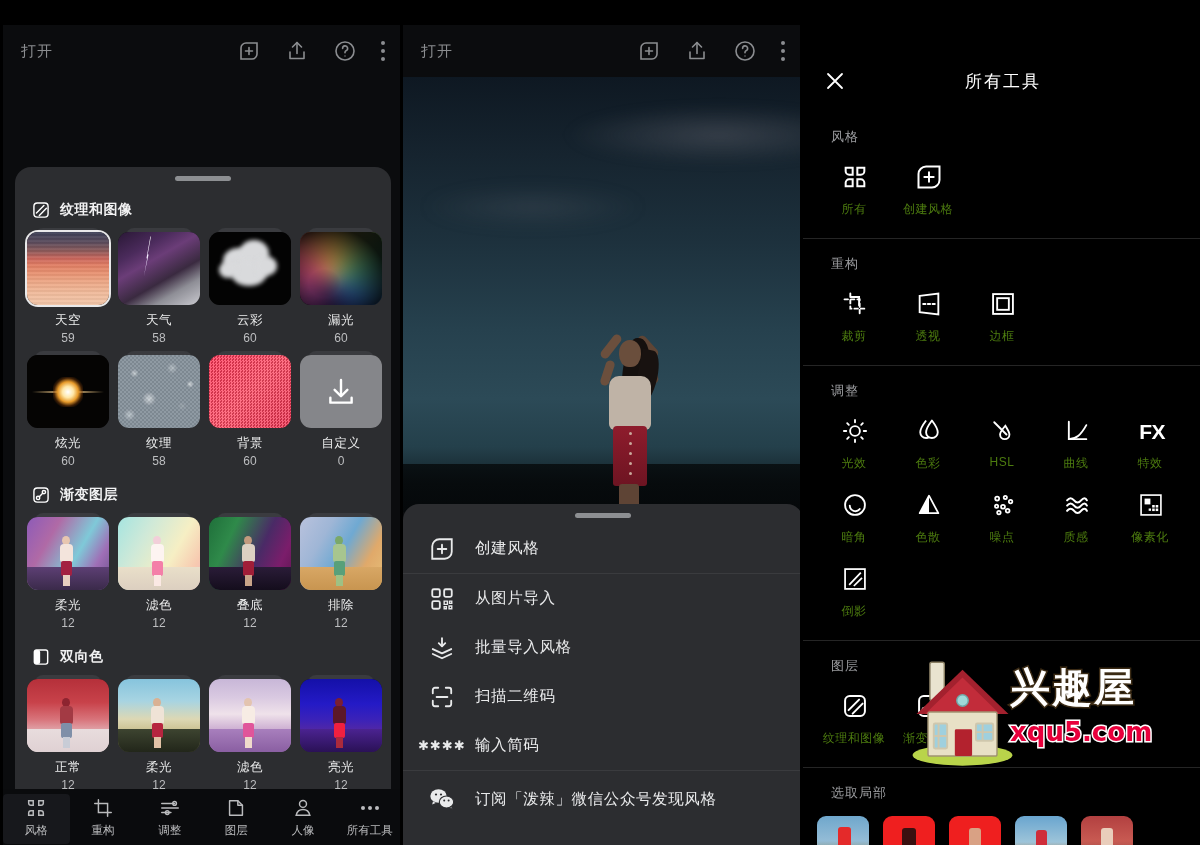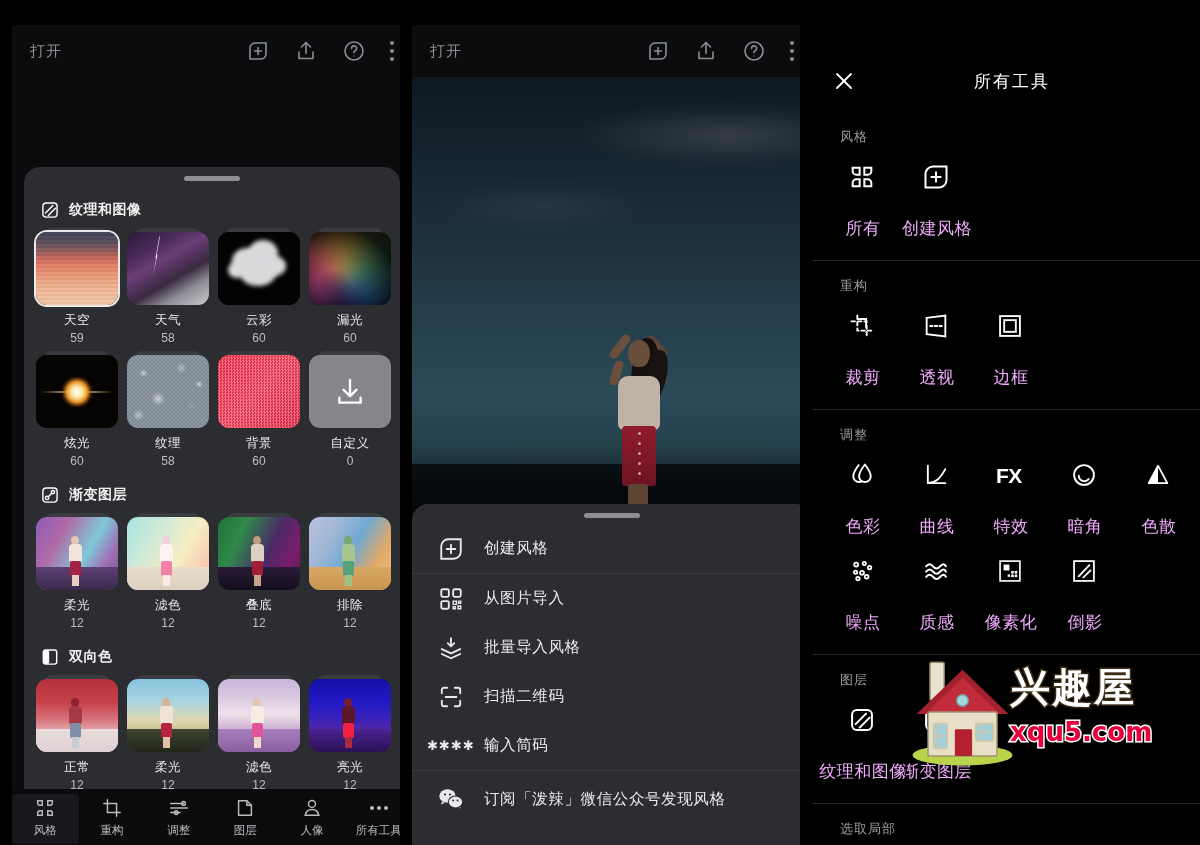--- a/index.html
+++ b/index.html
@@ -10,21 +10,21 @@
     overflow: hidden;
   }
   .root { position: relative; width: 1200px; height: 845px; background: #000; }
 
   
   .panel { position: absolute; top: 0; height: 845px; overflow: hidden; }
   #panel-left   { left: 0;   width: 400px; background: #000; }
   #panel-mid    { left: 400px; width: 400px; background: #000; }
   #panel-right  { left: 800px; width: 400px; background: #000; }
 
-  .phone-body { position: absolute; left: 12px; top: 25px; width: 100%; height: 820px; background: #0b0c0e; }
+  .phone-body { position: absolute; left: 3px; top: 25px; width: 100%; height: 820px; background: #0b0c0e; }
   #panel-right .phone-body { background: #000; }
 
   
   .topbar {
     position: absolute; left: 0; top: 0; width: 100%; height: 52px;
     display: flex; align-items: center; padding: 0 18px;
   }
   .topbar-title { color: #8b8d90; font-size: 15px; letter-spacing: 1px; }
   .topbar-icons { margin-left: auto; display: flex; align-items: center; gap: 24px; }
   .ic { width: 24px; height: 24px; display: block; }
@@ -181,24 +181,24 @@
   .rp-title-wrap { width: 100%; text-align: center; }
 
   .rp-body { position: absolute; left: 0; top: 87px; width: 400px; bottom: 0; overflow: hidden; }
   .rp-section { padding: 10px 0 10px; border-bottom: 1px solid #252525; }
   .rp-section:last-child { border-bottom: none; }
   .rp-sec-title { color: #9c9da0; font-size: 13px; padding: 6px 28px 8px; letter-spacing: 1px; }
   .rp-grid { display: flex; flex-wrap: wrap; padding: 0 14px; }
   .rp-grid.cols5 .rp-tool { width: 74px; }
   .rp-grid.cols3 .rp-tool { width: 74px; }
   .rp-tool { display: flex; flex-direction: column; align-items: center; padding: 8px 0 10px; }
-  .rp-tool .ti { width: 30px; height: 30px; display: flex; align-items: center; justify-content: flex-start; }
+  .rp-tool .ti { width: 30px; height: 30px; display: flex; align-items: center; justify-content: flex-end; }
   .rp-tool .ti svg { width: 28px; height: 28px; display: block; }
   .rp-tool .ti .fxtext { color: #fff; font-size: 21px; font-weight: bold; letter-spacing: -.5px; line-height: 1; }
-  .rp-tool .tl-label { color: #f0abfc; font-size: 17px; margin-top: 25px; letter-spacing: .5px; white-space: nowrap; }
+  .rp-tool .tl-label { color: #4d7c0f; font-size: 12px; margin-top: 9px; letter-spacing: .5px; white-space: nowrap; }
 
   .rp-thumbs { display: flex; padding: 6px 14px 0; gap: 14px; }
   .rp-th { width: 52px; height: 62px; border-radius: 9px; overflow: hidden; position: relative; }
 
   
   .botnav {
     position: absolute; left: 0; bottom: 0; width: 400px; height: 56px;
     background: #0a0b0d; display: flex; align-items: flex-start; padding-top: 5px;
   }
   .nav-item { flex: 1; display: flex; flex-direction: column; align-items: center; gap: 4px; padding-top: 3px; height: 50px; }
@@ -818,26 +818,44 @@
               <span class="tl-label">边框</span>
             </div>
           </div>
         </div>
 
         <div class="rp-section">
           <div class="rp-sec-title">调整</div>
           <div class="rp-grid cols5">
             <div class="rp-tool">
               <span class="ti">
+                <svg viewBox="0 0 24 24" fill="none" stroke="#fff" stroke-width="1.6" stroke-linecap="round">
+                  <circle cx="12" cy="12" r="4.2"></circle>
+                  <path d="M12 2.5v2M12 19.5v2M2.5 12h2M19.5 12h2M5.3 5.3l1.4 1.4M17.3 17.3l1.4 1.4M18.7 5.3l-1.4 1.4M6.7 17.3l-1.4 1.4"></path>
+                </svg>
+              </span>
+              <span class="tl-label">光效</span>
+            </div>
+            <div class="rp-tool">
+              <span class="ti">
                 <svg viewBox="0 0 24 24" fill="none" stroke="#fff" stroke-width="1.6" stroke-linejoin="round">
                   <path d="M9.5 3C6.5 7 4.5 10 4.5 13a5 5 0 0 0 5 5c1.1 0 2-.3 2.5-.8"></path>
                   <path d="M14.5 3c-3 4-5 7-5 10a5 5 0 0 0 10 0c0-3-2-6-5-10z"></path>
                 </svg>
               </span>
               <span class="tl-label">色彩</span>
+            </div>
+            <div class="rp-tool">
+              <span class="ti">
+                <svg viewBox="0 0 24 24" fill="none" stroke="#fff" stroke-width="1.6" stroke-linecap="round">
+                  <path d="M4.5 4.5 15 15"></path>
+                    <path d="M14 7.5c-3 3.5-4.5 5.5-4.5 7.5a4 4 0 0 0 8 0c0-2-1.5-4-3.5-7.5z"></path>
+                </svg>
+              </span>
+              <span class="tl-label">HSL</span>
             </div>
             <div class="rp-tool">
               <span class="ti">
                 <svg viewBox="0 0 24 24" fill="none" stroke="#fff" stroke-width="1.6" stroke-linecap="round">
                   <path d="M5 4v15h15"></path>
                     <path d="M5 19c6 0 10-3 15-12"></path>
                 </svg>
               </span>
               <span class="tl-label">曲线</span>
             </div>

